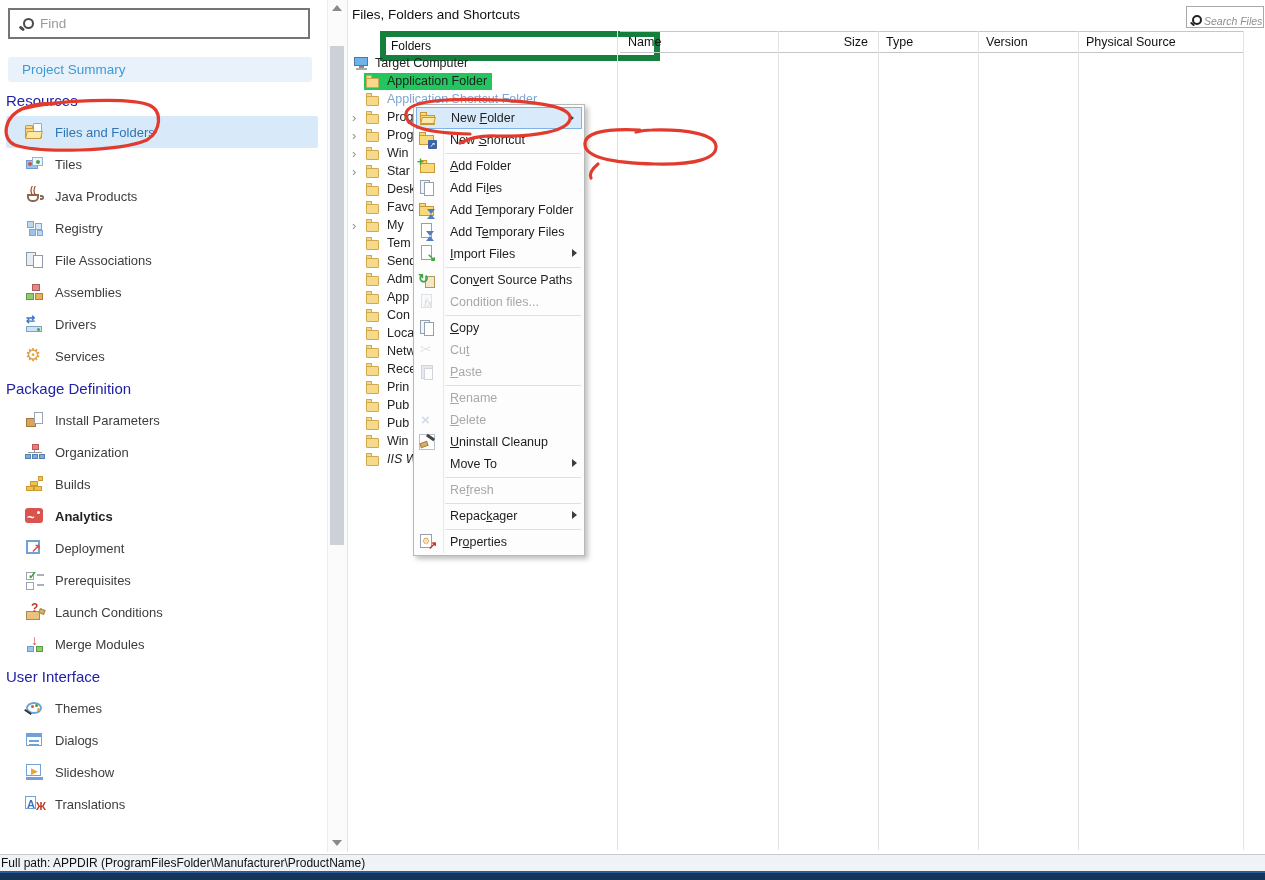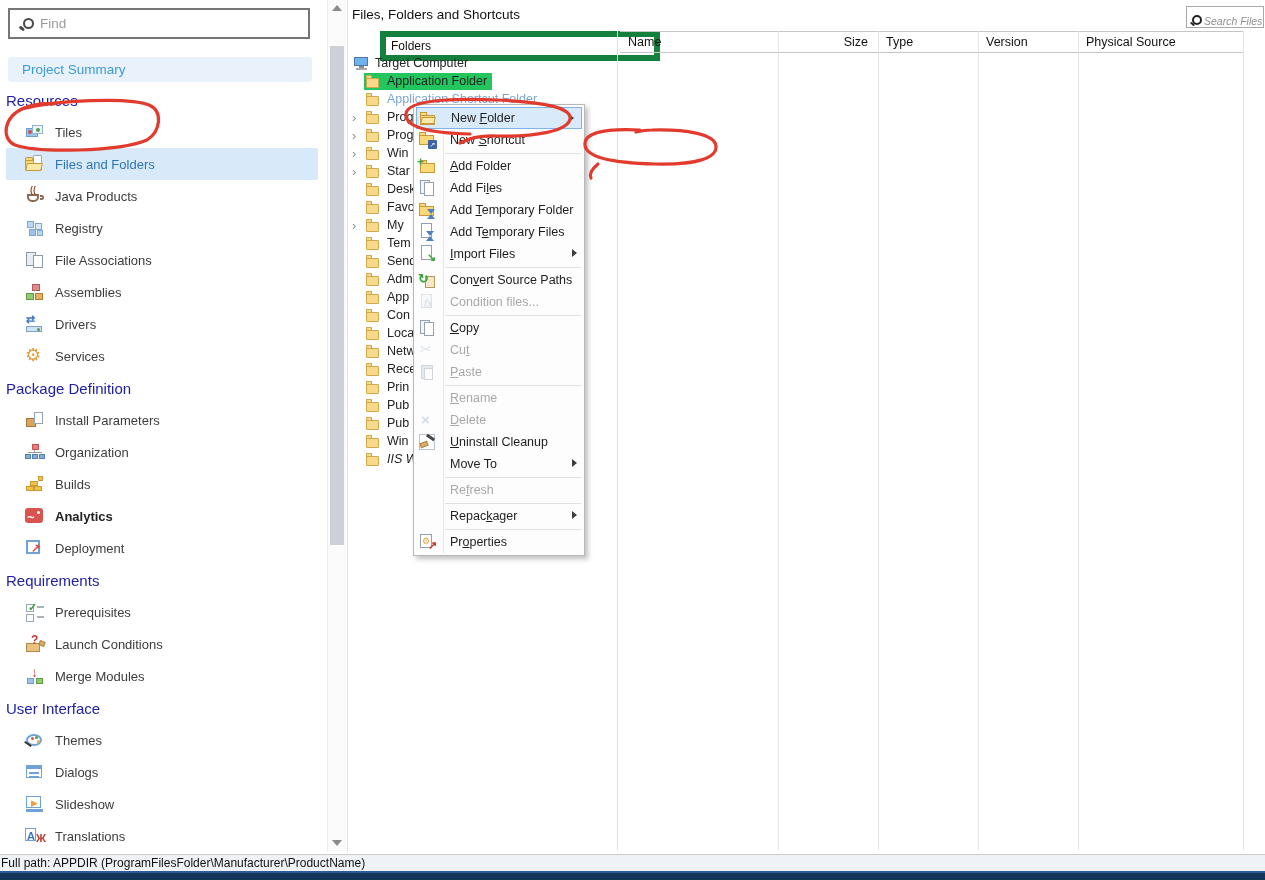--- a/index.html
+++ b/index.html
@@ -89,37 +89,37 @@
     <div id="find-box">
       <span class="magwrap">
           <span class="magc"></span>
           <span class="magt"></span>
         </span>
       <span id="find-text">Find</span>
     </div>
     <div id="proj-summary">Project Summary</div>
     <div id="sidebar-sections">
         <div class="side-heading">Resources</div>
+        <div class="side-item sel">
+          <span class="icn">
+            <i class="ft" style=""></i>
+            <i class="fb" style=""></i>
+            <i class="pgw" style=""></i>
+            <i class="flap" style=""></i>
+          </span>
+          <span class="side-label">Files and Folders</span>
+        </div>
         <div class="side-item">
           <span class="icn">
             <i class="" style="left:2px;top:7px;width:12px;height:9px;background:#9cc3ee;border:1px solid #6f9cc9"></i>
             <i class="" style="left:8px;top:4px;width:11px;height:9px;background:#eef5fb;border:1px solid #8fb3d8"></i>
             <i class="" style="left:4px;top:9px;width:4px;height:4px;background:#d05050;border-radius:50%"></i>
             <i class="" style="left:12px;top:7px;width:4px;height:4px;background:#4d9e4d;border-radius:50%"></i>
           </span>
           <span class="side-label">Tiles</span>
-        </div>
-        <div class="side-item sel">
-          <span class="icn">
-            <i class="ft" style=""></i>
-            <i class="fb" style=""></i>
-            <i class="pgw" style=""></i>
-            <i class="flap" style=""></i>
-          </span>
-          <span class="side-label">Files and Folders</span>
         </div>
         <div class="side-item">
           <span class="icn">
             <i class="" style="left:3px;top:9px;width:12px;height:8px;background:#fff;border:2px solid #8a6b52;border-radius:0 0 5px 5px"></i>
             <i class="" style="left:16px;top:10px;width:4px;height:5px;border:2px solid #8a6b52;border-left:none;border-radius:0 4px 4px 0"></i>
             <i class="" style="left:6px;top:1px;color:#a0522d;font-size:9px;font-weight:bold">((</i>
           </span>
           <span class="side-label">Java Products</span>
         </div>
         <div class="side-item">
@@ -196,21 +196,20 @@
           </span>
           <span class="side-label">Analytics</span>
         </div>
         <div class="side-item">
           <span class="icn">
             <i class="" style="left:2px;top:3px;width:14px;height:14px;background:#fff;border:2px solid #6fa3d8"></i>
             <i class="" style="left:7px;top:5px;color:#d9534f;font-weight:bold;font-size:12px">↗</i>
           </span>
           <span class="side-label">Deployment</span>
         </div>
-        <div class="side-heading">Requirements</div>
         <div class="side-item">
           <span class="icn">
             <i class="" style="left:2px;top:3px;width:8px;height:8px;background:#fff;border:1px solid #9aa5b0"></i>
             <i class="" style="left:2px;top:13px;width:8px;height:8px;background:#fff;border:1px solid #9aa5b0"></i>
             <i class="" style="left:4px;top:1px;color:#3fa33f;font-weight:bold;font-size:11px">✓</i>
             <i class="" style="left:13px;top:5px;width:7px;height:2px;background:#aab2ba"></i>
             <i class="" style="left:13px;top:15px;width:7px;height:2px;background:#aab2ba"></i>
           </span>
           <span class="side-label">Prerequisites</span>
         </div>

